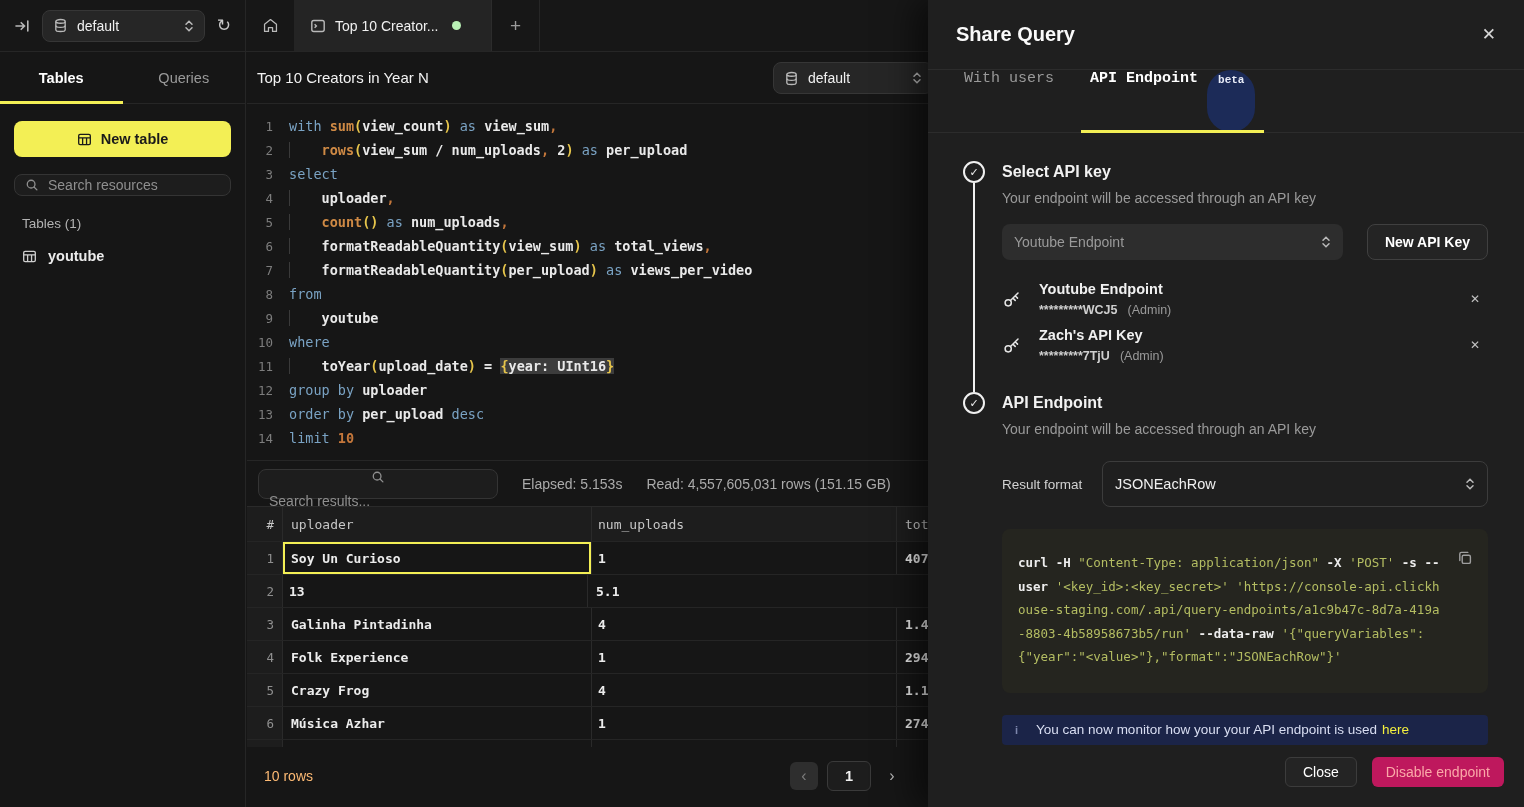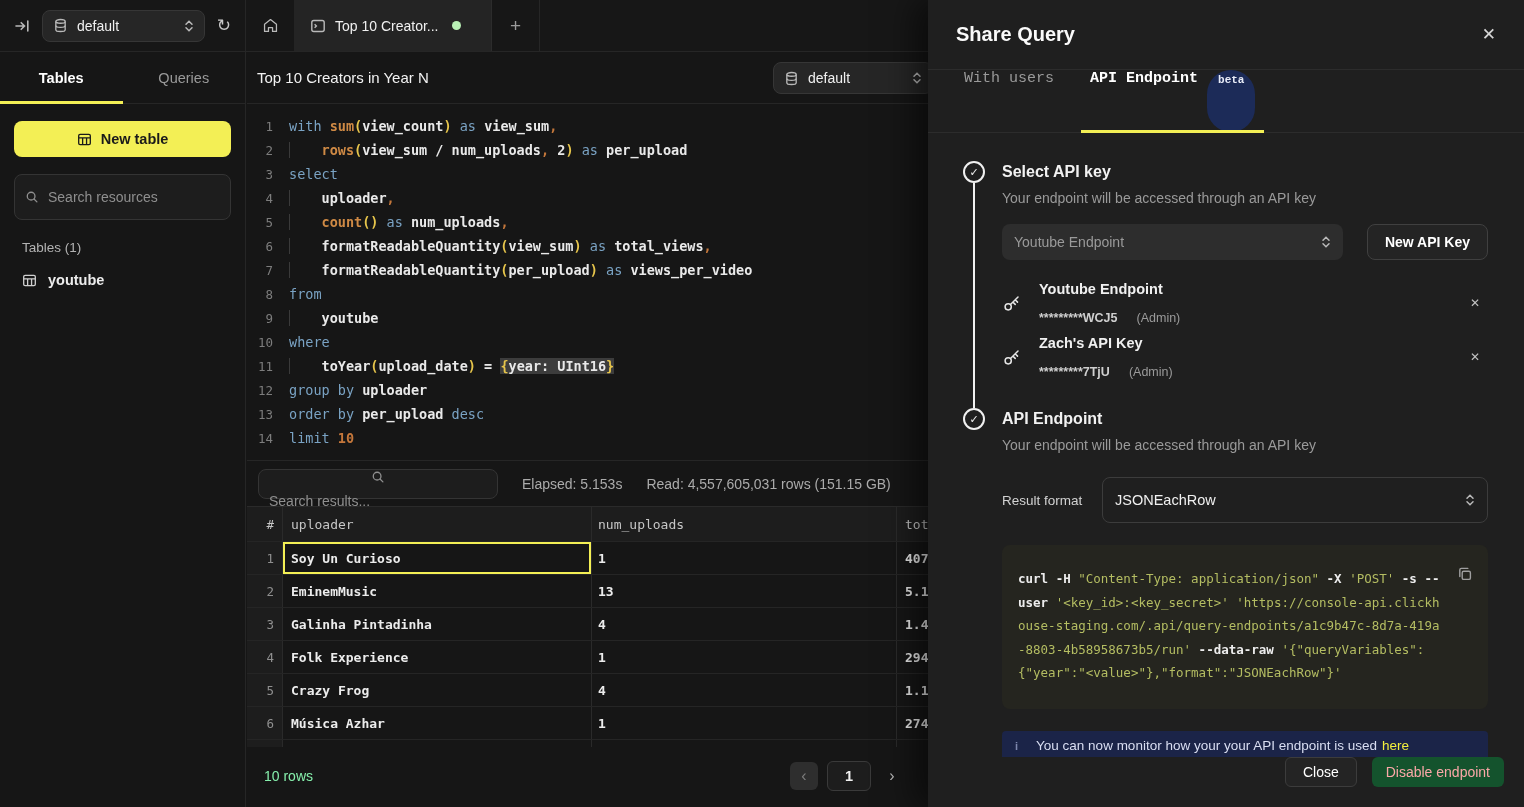--- a/index.html
+++ b/index.html
@@ -21,21 +21,21 @@
   .newtab-btn { width:48px; display:flex; align-items:center; justify-content:center; color:#9a9a9a; font-size:19px; border-right:1px solid #262626; }
 
   
   .sidebar { position:absolute; top:52px; left:0; bottom:0; width:246px; border-right:1px solid #262626; background:#161616; }
   .side-tabs { height:52px; display:flex; border-bottom:1px solid #262626; }
   .side-tab { flex:1; display:flex; align-items:center; justify-content:center; font-size:14.5px; color:#9a9a9a; position:relative; cursor:pointer; }
   .side-tab.active { color:#ffffff; font-weight:700; }
   .side-tab.active::after { content:''; position:absolute; left:0; right:0; bottom:-1px; height:3px; background:#f3ef55; }
   .side-body { padding:17px 14px; }
   .btn-new-table { width:100%; height:36px; background:#f3ef55; border:none; border-radius:8px; color:#1a1a1a; font-size:14.5px; font-weight:700; display:flex; align-items:center; justify-content:center; gap:9px; font-family:inherit; cursor:pointer; }
-  .search-box { margin-top:17px; height:46px; border:1px solid #343434; border-radius:8px; display:flex; align-items:center; gap:9px; padding:0 10px; background:#1d1d1d; }
+  .search-box { margin-top:17px; height:22px; border:1px solid #343434; border-radius:8px; display:flex; align-items:center; gap:9px; padding:0 10px; background:#1d1d1d; }
   .search-box input { background:transparent; border:none; outline:none; color:#e6e6e6; font-size:14px; width:100%; font-family:inherit; }
   .search-box input::placeholder { color:#8f8f8f; }
   .section-label { margin:20px 0 12px 8px; color:#b3b3b3; font-size:13.5px; }
   .table-item { display:flex; align-items:center; gap:11px; padding:5px 8px; color:#ececec; font-size:14.5px; font-weight:700; border-radius:6px; cursor:pointer; }
 
   
   .content { position:absolute; top:52px; left:247px; right:0; bottom:0; }
   .content-header { height:52px; border-bottom:1px solid #262626; display:flex; align-items:center; padding-left:10px; position:relative; }
   .page-title { font-size:15px; color:#f2f2f2; }
   .header-db { position:absolute; left:526px; top:10px; width:160px; height:32px; background:#262626; border:1px solid #363636; border-radius:8px; display:flex; align-items:center; gap:9px; padding:0 10px; font-size:14px; color:#f0f0f0; }
@@ -66,21 +66,21 @@
   .rhead .cell { font-weight:400; color:#c6c6c6; background:#1d1d1d; }
   .c0 { width:36px; background:#1d1d1d; border-right:1px solid #2a2a2a; justify-content:flex-end; padding-right:8px; color:#8f8f8f; font-weight:400; font-size:12.5px; }
   .rhead .c0 { color:#c6c6c6; }
   .c1 { width:309px; border-right:1px solid #2a2a2a; padding-left:8px; }
   .c2 { width:305px; border-right:1px solid #2a2a2a; padding-left:6px; }
   .c3 { flex:1; padding-left:8px; }
   .cell.selected { box-shadow:inset 0 0 0 2px #f3ef55; }
   .rrow.partial { height:7px; border-bottom:none; }
 
   .results-footer { position:absolute; left:0; right:596px; bottom:0; height:62px; display:flex; align-items:center; padding:0 24px 0 17px; }
-  .rowcount { color:#86efac; font-size:14px; }
+  .rowcount { color:#fdba74; font-size:14px; }
   .pager { margin-left:auto; display:flex; align-items:center; gap:9px; }
   .pg-prev { width:28px; height:28px; background:#2e2e2e; border-radius:6px; display:flex; align-items:center; justify-content:center; color:#7b7b7b; font-size:16px; }
   .pg-page { width:44px; height:30px; border:1px solid #3a3a3a; border-radius:6px; display:flex; align-items:center; justify-content:center; color:#f0f0f0; font-size:14.5px; font-weight:700; background:#1d1d1d; }
   .pg-next { width:24px; height:28px; display:flex; align-items:center; justify-content:center; color:#b5b5b5; font-size:16px; }
 
   
   .share { position:absolute; top:0; right:0; width:596px; height:807px; background:#1f1f1f; box-shadow:-12px 0 32px rgba(0,0,0,.55); z-index:50; display:flex; flex-direction:column; }
   .share-header { height:70px; display:flex; align-items:center; padding:0 28px; border-bottom:1px solid #2c2c2c; flex-shrink:0; }
   .share-title { font-size:20px; font-weight:700; color:#fafafa; }
   .share-close { margin-left:auto; color:#d6d6d6; font-size:17px; cursor:pointer; }
@@ -100,41 +100,41 @@
   .step-sub { margin-top:9px; font-size:14px; color:#9a9a9a; }
   .keyselect-row { display:flex; align-items:center; margin-top:18px; }
   .select { height:36px; background:#2d2d2d; border-radius:8px; display:flex; align-items:center; padding:0 12px; font-size:14px; color:#9a9a9a; flex:1; max-width:348px; cursor:pointer; }
   .select .chev { margin-left:auto; }
   .btn-newkey { height:36px; padding:0 17px; margin-left:24px; background:#242424; border:1px solid #404040; border-radius:8px; color:#ffffff; font-size:14px; font-weight:700; font-family:inherit; cursor:pointer; }
   .key-list { margin-top:16px; }
   .key-item { display:flex; align-items:center; padding:5px 0; }
   .key-icon { width:22px; color:#e6e6e6; display:flex; }
   .key-texts { margin-left:15px; }
   .key-name { font-size:14.5px; font-weight:700; color:#f0f0f0; }
-  .key-sub { margin-top:14px; font-size:12.5px; color:#9a9a9a; display:flex; gap:19px; }
+  .key-sub { margin-top:6px; font-size:12.5px; color:#9a9a9a; display:flex; gap:10px; }
   .key-masked { color:#cfcfcf; font-weight:700; }
   .key-x { margin-left:auto; margin-right:8px; color:#c2c2c2; font-size:12px; cursor:pointer; }
 
   .format-row { display:flex; align-items:center; margin-top:24px; }
   .format-label { width:88px; flex-shrink:0; font-size:13.5px; color:#d2d2d2; }
   .select2 { flex:1; margin-left:12px; height:46px; border:1px solid #3c3c3c; border-radius:8px; background:transparent; display:flex; align-items:center; padding:0 12px; font-size:14.5px; color:#f0f0f0; cursor:pointer; }
   .select2 .chev { margin-left:auto; }
 
   .code-block { margin-top:22px; background:#25251f; border-radius:8px; padding:22px 46px 24px 16px; position:relative; font-family:"DejaVu Sans Mono", monospace; font-size:12.5px; line-height:23.5px; word-break:break-all; }
   .ctok.s { color:#b4bd62; }
   .ctok.w { color:#ededed; font-weight:700; }
   .copy-btn { position:absolute; top:21px; right:15px; color:#9f9f9f; cursor:pointer; }
 
   .banner { margin-top:22px; height:30px; background:#1b2448; border-radius:4px; display:flex; align-items:center; padding:0 13px; font-size:13.5px; color:#d9def2; }
   .banner-i { color:#7d87ad; font-size:11px; font-weight:700; margin-right:18px; }
   .banner-link { color:#f3ef3d; margin-left:5px; cursor:pointer; }
 
   .share-footer { flex-shrink:0; display:flex; justify-content:flex-end; align-items:center; gap:15px; padding:0 20px 20px; }
   .btn-close { height:30px; padding:0 17px; background:#242424; border:1px solid #3c3c3c; border-radius:6px; color:#ffffff; font-size:14px; font-family:inherit; cursor:pointer; }
-  .btn-disable { height:30px; padding:0 14px; background:#14532d; border:none; border-radius:6px; color:#fba8a8; font-size:14px; font-family:inherit; cursor:pointer; }
+  .btn-disable { height:30px; padding:0 14px; background:#be185d; border:none; border-radius:6px; color:#fba8a8; font-size:14px; font-family:inherit; cursor:pointer; }
 
   svg { display:block; }
 </style>
 </head>
 <body>
 
 <div class="app">
 
   <div class="topbar">
     <div class="topbar-left">
@@ -321,21 +321,20 @@
       </div>
       <div id="result-rows">
           <div class="rrow">
             <div class="cell c0">1</div>
             <div class="cell c1 selected">Soy Un Curioso</div>
             <div class="cell c2">1</div>
             <div class="cell c3">407</div>
           </div>
           <div class="rrow">
             <div class="cell c0">2</div>
-            <div class="cell c1">EminemMusic</div>
             <div class="cell c2">13</div>
             <div class="cell c3">5.1</div>
           </div>
           <div class="rrow">
             <div class="cell c0">3</div>
             <div class="cell c1">Galinha Pintadinha</div>
             <div class="cell c2">4</div>
             <div class="cell c3">1.4</div>
           </div>
           <div class="rrow">

